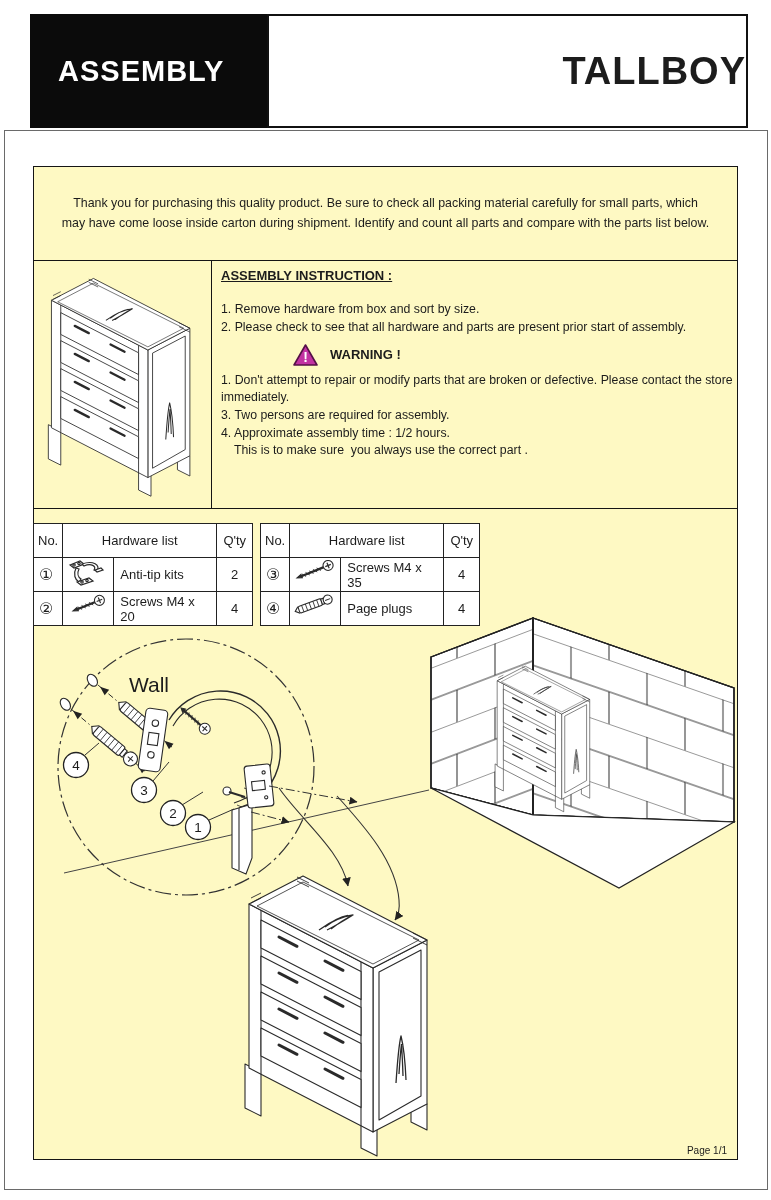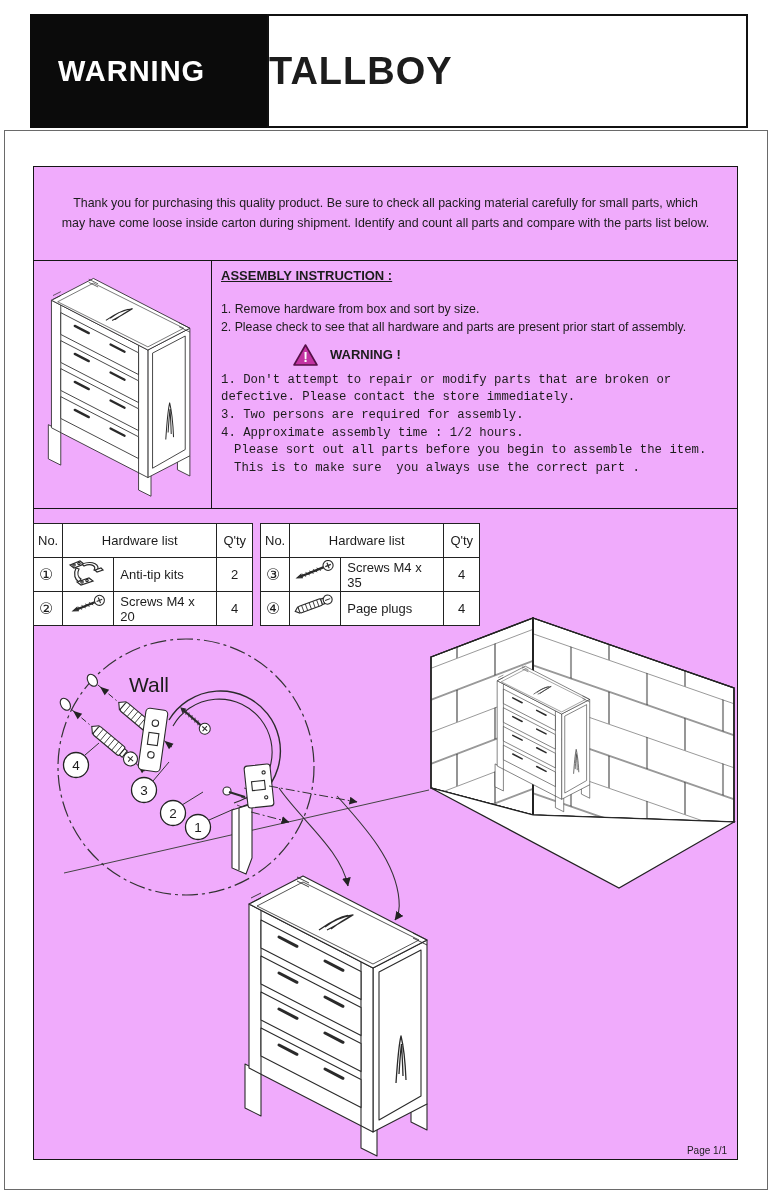--- a/index.html
+++ b/index.html
@@ -3,36 +3,36 @@
 <meta charset="utf-8">
 <style>
   html,body{margin:0;padding:0;background:#fff;}
   .page{position:relative;width:771px;height:1200px;background:#fff;overflow:hidden;
         font-family:"Liberation Sans","DejaVu Sans",sans-serif;color:#1c1c1c;}
   
   .brand-badge{position:absolute;left:30px;top:14px;width:237px;height:114px;background:#0b0b0b;
     color:#fff;display:flex;flex-direction:column;justify-content:center;padding-left:28px;box-sizing:border-box;}
   .brand-badge div{font-size:29px;font-weight:bold;line-height:1.32;letter-spacing:1px;}
   .title-box{position:absolute;left:267px;top:14px;width:481px;height:114px;border:2px solid #111;
-    box-sizing:border-box;display:flex;align-items:center;justify-content:flex-start;}
+    box-sizing:border-box;display:flex;align-items:center;justify-content:flex-end;}
   .title-box span{font-size:38px;font-weight:bold;letter-spacing:1px;}
   
   .outer-frame{position:absolute;left:4px;top:130px;width:764px;height:1060px;border:1px solid #6a6a6a;box-sizing:border-box;}
   .inner-frame{position:absolute;left:33px;top:166px;width:705px;height:994px;border:1.5px solid #151515;
-    box-sizing:border-box;background:#f0abfc;}
+    box-sizing:border-box;background:#fef9c3;}
   .row-thanks{height:94px;border-bottom:1.5px solid #151515;box-sizing:border-box;display:flex;flex-direction:column;
     justify-content:center;align-items:center;font-size:12.4px;line-height:1.55;}
   .row-instr{height:248px;border-bottom:1.5px solid #151515;box-sizing:border-box;display:flex;}
   .img-cell{width:178px;border-right:1.5px solid #151515;box-sizing:border-box;display:flex;align-items:center;justify-content:center;}
   .instr-cell{flex:1;padding:7px 4px 0 9px;box-sizing:border-box;}
   .ai-heading{font-size:13px;font-weight:bold;text-decoration:underline;margin-bottom:18px;}
   .step{font-size:12.3px;line-height:1.45;white-space:pre-wrap;}
   .warn-row{display:flex;align-items:center;gap:12px;margin:7px 0 6px 72px;}
   .warn-title{font-size:13px;font-weight:bold;}
-  .witem,.wnote{font-size:12.3px;line-height:1.44;white-space:pre-wrap;font-family:Liberation Mono, monospace;}
+  .witem,.wnote{font-size:12.3px;line-height:1.44;white-space:pre-wrap;}
   .wnote{padding-left:13px;}
   
   .hw-table{position:absolute;border-collapse:collapse;font-size:13px;background:#fff;}
   .hw-table td,.hw-table th{border:1.3px solid #222;padding:0 4px;height:34px;box-sizing:border-box;font-weight:normal;}
   .hw-table th{text-align:center;}
   .hw-table td.no{font-size:16px;padding-left:5px;width:27px;}
   .hw-table td.ic{text-align:center;width:50px;}
   .hw-table td.nm{width:103px;padding-left:6px;}
   .hw-table td.qt{text-align:center;width:36px;}
   #hw1{left:-1px;top:356px;}
@@ -95,21 +95,21 @@
       <rect x="34" y="-4" width="3.5" height="8"></rect>
       <circle cx="45" cy="0" r="7"></circle>
       <path d="M41.5,0h7M45,-3.5v7" stroke-width="1"></path>
     </g>
   </defs>
 </svg>
 
 <div class="page">
 
   <div class="brand-badge">
-    <div>WARNING</div>
+    <div>ASSEMBLY</div>
   </div>
   <div class="title-box">
     <span>TALLBOY</span>
   </div>
 
   <div class="outer-frame"></div>
 
   <div class="inner-frame">
 
     <div class="row-thanks">
@@ -130,21 +130,20 @@
         <div class="warn-row">
           <svg width="25" height="22" viewBox="0 0 25 22">
             <polygon points="12.5,1 24,21 1,21" fill="#c232a2" stroke="#551047" stroke-width="1.6" stroke-linejoin="round"></polygon>
             <text x="12.5" y="18" text-anchor="middle" font-size="14" font-weight="bold" fill="#fff">!</text>
           </svg>
           <span class="warn-title">WARNING !</span>
         </div>
         <div class="witem">1. Don't attempt to repair or modify parts that are broken or defective. Please contact the store immediately.</div>
         <div class="witem">3. Two persons are required for assembly.</div>
         <div class="witem">4. Approximate assembly time : 1/2 hours.</div>
-        <div class="wnote">Please sort out all parts before you begin to assemble the item.</div>
         <div class="wnote">This is to make sure  you always use the correct part .</div>
       </div>
     </div>
 
     <table class="hw-table" id="hw1">
       <tbody>
           <tr>
         <th>No.</th>
         <th colspan="2">Hardware list</th>
         <th>Q'ty</th>

